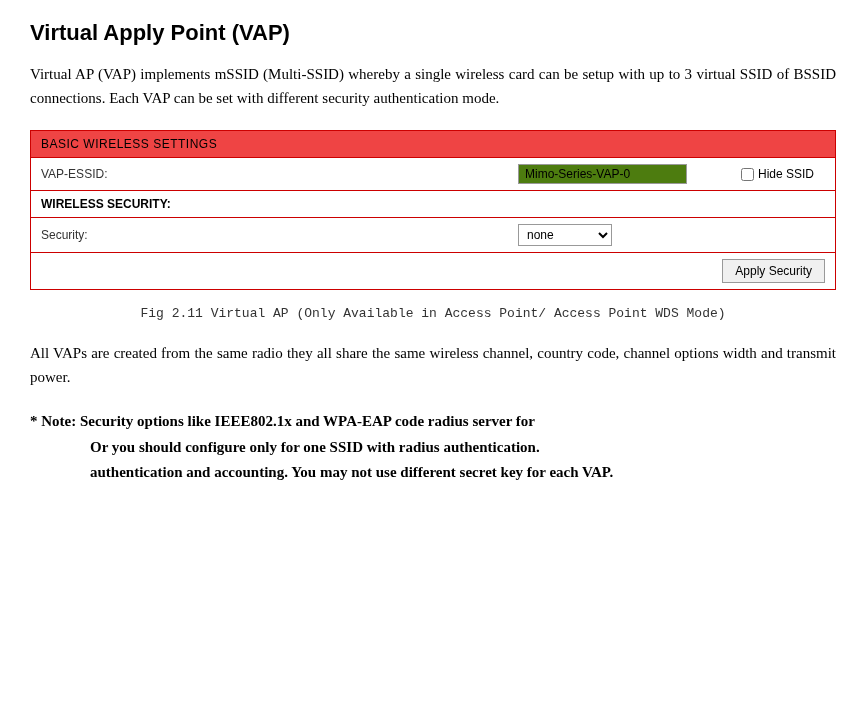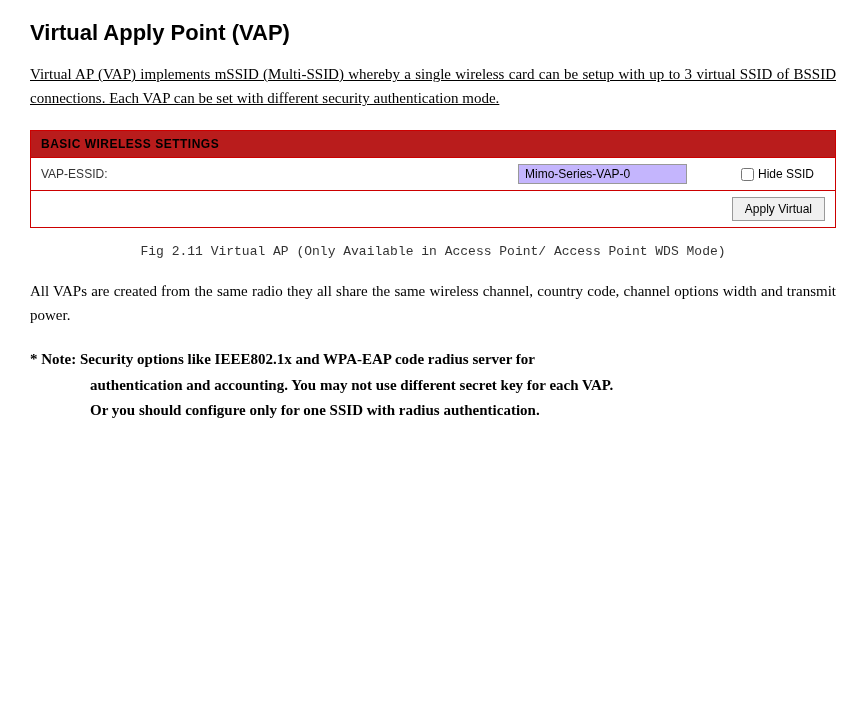--- a/index.html
+++ b/index.html
@@ -23,34 +23,33 @@
       font-weight: bold;
       margin-bottom: 16px;
       font-family: Arial, sans-serif;
     }
 
     .intro-text {
       font-size: 15px;
       line-height: 1.6;
       margin-bottom: 20px;
       text-align: justify;
-      text-decoration: underline;
     }
 
     .settings-box {
       border: 1px solid #cc0000;
       margin-bottom: 16px;
     }
 
     .section-header {
-      background: #b91c1c;
-      padding: 6px 10px;
-      font-family: Arial, sans-serif;
-      font-size: 12px;
-      font-weight: bold;
+      background: #ef4444;
+      padding: 6px 10px;
+      font-family: Arial, sans-serif;
+      font-size: 12px;
+      font-weight: normal;
       letter-spacing: 0.5px;
       color: #000;
     }
 
     .settings-row {
       display: flex;
       align-items: center;
       padding: 6px 10px;
       border-top: 1px solid #cc0000;
       gap: 37px;
@@ -68,21 +67,21 @@
       display: flex;
       align-items: center;
       gap: 8px;
     }
 
     .text-input {
       border: 1px solid #999;
       padding: 2px 6px;
       font-size: 12px;
       font-family: Arial, sans-serif;
-      background: #c4b5fd;
+      background: #4d7c0f;
       min-width: 120px;
     }
 
     .checkbox-label {
       display: flex;
       align-items: center;
       gap: 4px;
       font-family: Arial, sans-serif;
       font-size: 12px;
       padding-left: 46px;
@@ -166,29 +165,43 @@
     <div class="settings-label">VAP-ESSID:</div>
     <div class="settings-controls">
       <input type="text" class="text-input" value="Mimo-Series-VAP-0" style="">
       <label class="checkbox-label">
         <input type="checkbox" style="">
         <span>Hide SSID</span>
       </label>
     </div>
   </div>
 
-
+  <div class="wireless-security-header">WIRELESS SECURITY:</div>
+
+  <div class="settings-row">
+    <div class="settings-label">Security:</div>
+    <div class="settings-controls">
+      <select class="select-input">
+        <option>none</option>
+        <option>WEP</option>
+        <option>WPA-PSK</option>
+        <option>WPA2-PSK</option>
+        <option>IEEE802.1x</option>
+        <option>WPA-EAP</option>
+      </select>
+    </div>
+  </div>
 
   <div class="apply-row">
-    <button class="apply-btn">Apply Virtual</button>
+    <button class="apply-btn">Apply Security</button>
   </div>
 
 </div>
 
 <div class="figure-caption">Fig 2.11 Virtual AP (Only Available in Access Point/ Access Point WDS Mode)</div>
 
 <p class="body-text">All VAPs are created from the same radio they all share the same wireless channel, country code, channel options width and transmit power.</p>
 
 <div class="note-section">
   <div class="note-first-line">* Note: Security options like IEEE802.1x and WPA-EAP code radius server for</div>
+  <div class="note-indent">Or you should configure only for one SSID with radius authentication.</div>
   <div class="note-indent">authentication and accounting. You may not use different secret key for each VAP.</div>
-  <div class="note-indent">Or you should configure only for one SSID with radius authentication.</div>
 </div>
 
 </body></html>

